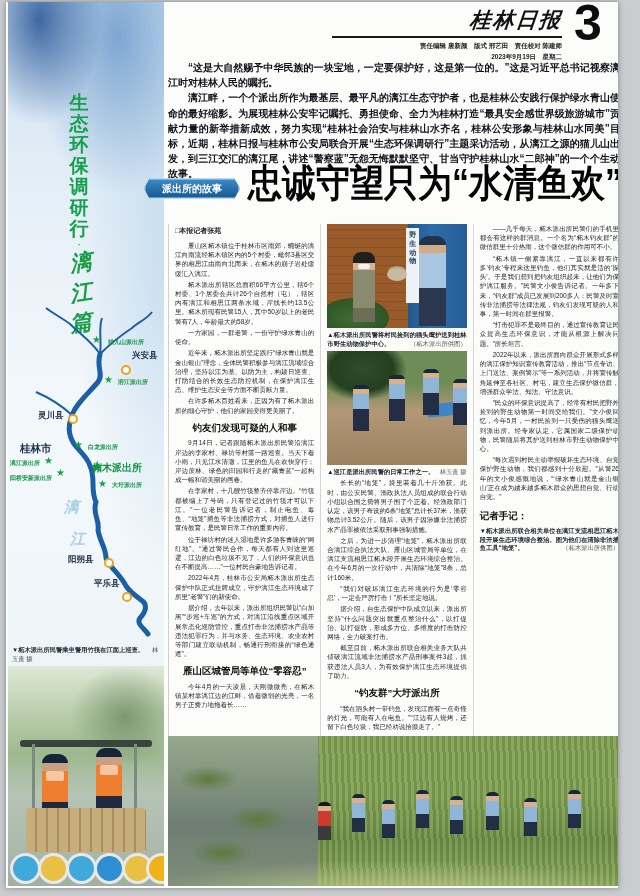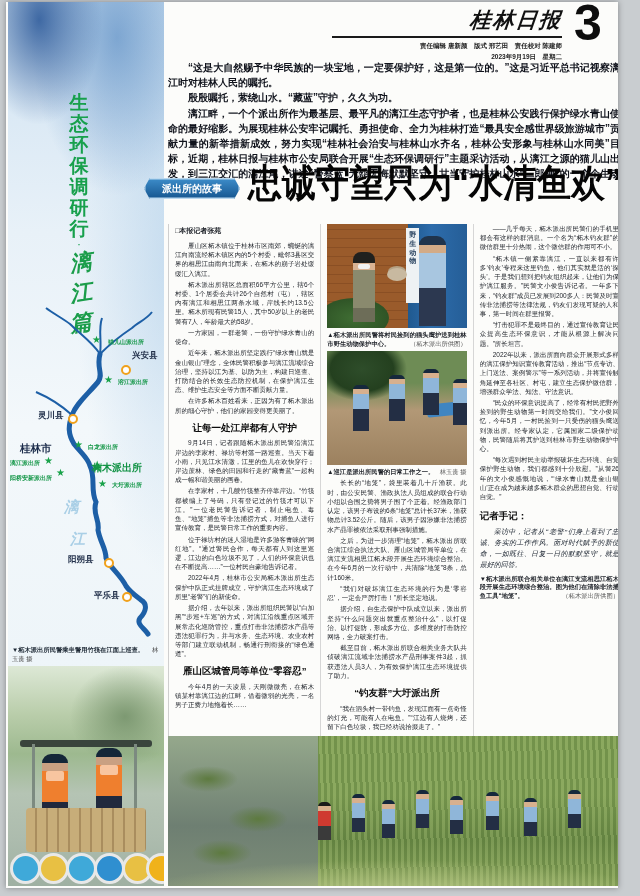--- a/index.html
+++ b/index.html
@@ -111,21 +111,20 @@
   <div class="logo">桂林日报</div>
   <div class="pagenum">3</div>
   <div class="mast-rule"></div>
   <div class="credits">
     <div>责任编辑 唐新颜　版式 邢艺田　责任校对 陈建师</div>
     <div>2023年9月19日　星期二</div>
   </div>
 
   <section class="intro">
     <p>“这是大自然赐予中华民族的一块宝地，一定要保护好，这是第一位的。”这是习近平总书记视察漓江时对桂林人民的嘱托。</p>
-    <p>殷殷嘱托，萦绕山水。“藏蓝”守护，久久为功。</p>
     <p>漓江畔，一个个派出所作为最基层、最平凡的漓江生态守护者，也是桂林公安践行保护绿水青山使命的最好缩影。为展现桂林公安牢记嘱托、勇担使命、全力为桂林打造“最具安全感世界级旅游城市”贡献力量的新举措新成效，努力实现“桂林社会治安与桂林山水齐名，桂林公安形象与桂林山水同美”目标，近期，桂林日报与桂林市公安局联合开展“生态环保调研行”主题采访活动，从漓江之源的猫儿山出发，到三江交汇的漓江尾，讲述“警察蓝”无怨无悔默默坚守、甘当守护桂林山水“二郎神”的一个个生动故事。</p>
   </section>
 
   <aside class="rail">
     <div class="series">
       <div class="ch">生</div>
       <div class="ch">态</div>
       <div class="ch">环</div>
       <div class="ch">保</div>
       <div class="ch">调</div>
@@ -163,21 +162,21 @@
     <span class="m-star" style="left:48px;top:466px;">★</span>
     <span class="m-lbl" style="left:2px;top:472px;">阳桥安新派出所</span>
     <span class="m-star major" style="left:82px;top:458px;">★</span>
     <span class="m-lbl major" style="left:84px;top:459px;">柘木派出所</span>
     <span class="m-star" style="left:90px;top:477px;">★</span>
     <span class="m-lbl" style="left:104px;top:479px;">大圩派出所</span>
     <span class="river-name" style="left:56px;top:496px;">漓</span>
     <span class="river-name" style="left:62px;top:528px;">江</span>
     <span class="m-city" style="left:60px;top:552px;">阳朔县</span>
     <span class="m-ring" style="left:96px;top:556px;"></span>
-    <span class="m-city" style="left:86px;top:588px;">平乐县</span>
+    <span class="m-city" style="left:86px;top:576px;">平乐县</span>
     <span class="m-ring" style="left:114px;top:590px;"></span>
 
     <div class="raft-cap">
       <span>▼柘木派出所民警乘坐警用竹筏在江面上巡查。</span>
       <span class="credit">林玉贵 摄</span>
     </div>
 
     <div class="raft-photo">
       <div class="raft-hill"></div>
       <div class="raft-canopy"></div>
@@ -199,21 +198,21 @@
   <h1 class="headline">忠诚守望只为“水清鱼欢”</h1>
 
   <main class="columns">
     <div class="col">
       <div class="byline">□本报记者张苑</div>
       <p>雁山区柘木镇位于桂林市区南郊，蜿蜒的漓江向南流经柘木镇区内的5个村委，毗邻3县区交界的相思江由南向北而来，在柘木的崩子岩处缓缓汇入漓江。</p>
       <p>柘木派出所辖区总面积66平方公里，辖6个村委、1个居委会共计26个自然村（屯），辖区内有漓江和相思江两条水域，岸线长约13.5公里。柘木所现有民警15人，其中50岁以上的老民警有7人，年龄最大的58岁。</p>
       <p>一方家园，一群老警，一份守护绿水青山的使命。</p>
       <p>近年来，柘木派出所坚定践行“绿水青山就是金山银山”理念，全体民警积极参与漓江流域综合治理，坚持以江为基、以防为主，构建日巡查、打防结合的长效生态防控机制，在保护漓江生态、维护生态安全等方面不断贡献力量。</p>
       <p>在许多柘木百姓看来，正因为有了柘木派出所的细心守护，他们的家园变得更美丽了。</p>
-      <h3 class="subhead">让每一处江岸都有人守护</h3>
+      <h3 class="subhead">钓友们发现可疑的人和事</h3>
       <p>9月14日，记者跟随柘木派出所民警沿漓江岸边的李家村、禄坊等村落一路巡查。当天下着小雨，只见江水清澈，江里的鱼儿在欢快穿行；岸边蔗林、绿色的田园和行走的“藏青蓝”一起构成一幅和谐美丽的画卷。</p>
       <p>在李家村，十几艘竹筏整齐停靠岸边。“竹筏都被编上了号码，只有登记过的竹筏才可以下江。”一位老民警告诉记者，制止电鱼、毒鱼、“地笼”捕鱼等非法捕捞方式，对捕鱼人进行宣传教育，是民警日常工作的重要内容。</p>
       <p>位于禄坊村的迷人湿地是许多游客青睐的“网红地”。“通过警民合作，每天都有人到这里巡逻，江边的白色垃圾不见了，人们的环保意识也在不断提高……”一位村民自豪地告诉记者。</p>
       <p>2022年4月，桂林市公安局柘木派出所生态保护中队正式挂牌成立，守护漓江生态环境成了所里“老警”们的新使命。</p>
       <p>据介绍，去年以来，派出所组织民警以“白加黑”“步巡+车巡”的方式，对漓江沿线重点区域开展常态化巡防管控，重点打击非法捕捞水产品等违法犯罪行为，并与水务、生态环境、农业农村等部门建立联动机制，畅通行刑衔接的“绿色通道”。</p>
       <h3 class="subhead">雁山区城管局等单位“零容忍”</h3>
       <p>今年4月的一天凌晨，天刚微微亮，在柘木镇某村靠漓江边的江畔，借着微弱的光亮，一名男子正费力地拖着长……</p>
     </div>
 
     <div class="col">
@@ -252,21 +251,20 @@
 
     <div class="col">
       <p>——几乎每天，柘木派出所民警们的手机里都会有这样的群消息。一个名为“柘木钓友群”的微信群里十分热闹，这个微信群的作用可不小。</p>
       <p>“柘木镇一侧紧靠漓江，一直以来都有许多‘钓友’专程来这里钓鱼，他们其实就是活的‘探头’。于是我们想到把钓友组织起来，让他们为保护漓江服务。”民警文小俊告诉记者。一年多下来，“钓友群”成员已发展到200多人：民警及时宣传非法捕捞等法律法规，钓友们发现可疑的人和事，第一时间在群里报警。</p>
       <p>“打击犯罪不是最终目的，通过宣传教育让民众提高生态环保意识，才能从根源上解决问题。”所长坦言。</p>
       <p>2022年以来，派出所面向群众开展形式多样的漓江保护知识宣传教育活动，推出“节点专访、上门送法、案例警示”等一系列活动，并将宣传触角延伸至各社区、村屯，建立生态保护微信群，增强群众学法、知法、守法意识。</p>
       <p>“民众的环保意识提高了，经常有村民把野外捡到的野生动物第一时间交给我们。”文小俊回忆，今年5月，一村民捡到一只受伤的猫头鹰送到派出所。经专家认定，它属国家二级保护动物，民警随后将其护送到桂林市野生动物保护中心。</p>
       <p>“每次遇到村民主动举报破坏生态环境、自觉保护野生动物，我们都感到十分欣慰。”从警26年的文小俊感慨地说，“‘绿水青山就是金山银山’正在成为越来越多柘木群众的思想自觉、行动自觉。”</p>
       <div class="notes-title">记者手记：</div>
       <div class="notes">
-        <p>采访中，记者从“老警”们身上看到了忠诚、务实的工作作风。面对时代赋予的新使命，一如既往、日复一日的默默坚守，就是最好的回答。</p>
       </div>
       <p class="cap">
         <span>▼柘木派出所联合相关单位在漓江支流相思江柘木段开展生态环境综合整治。图为他们在清除非法捕鱼工具“地笼”。</span>
         <span class="credit">（柘木派出所供图）</span>
       </p>
     </div>
   </main>
 
   <div class="bottom-photo">
     <div class="pond"></div>

